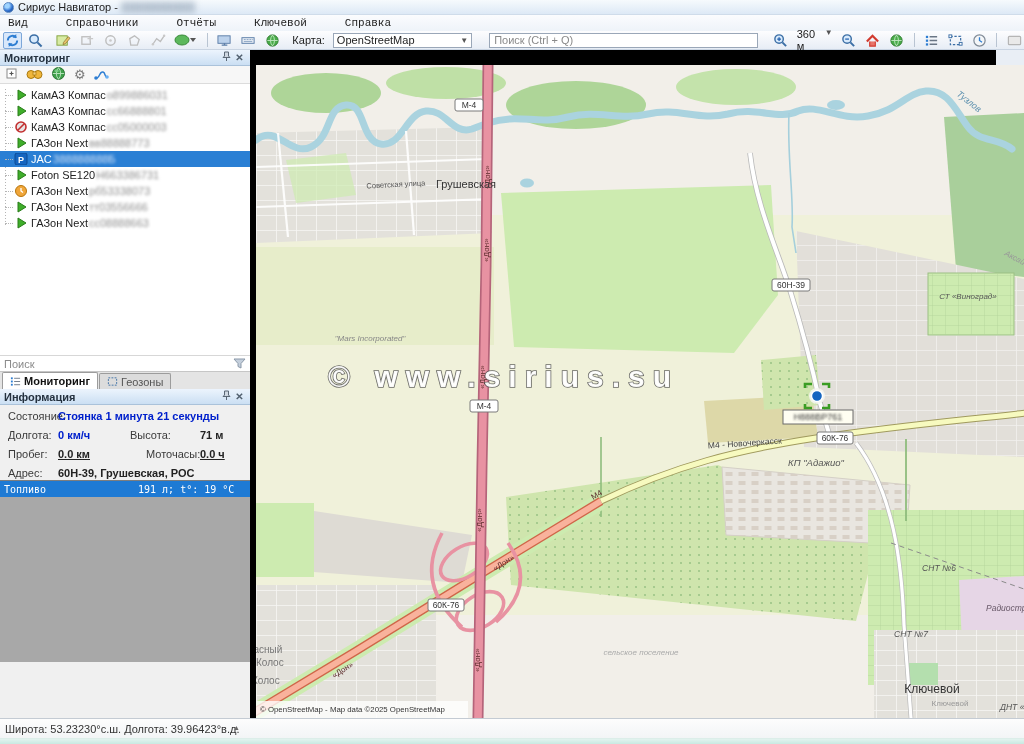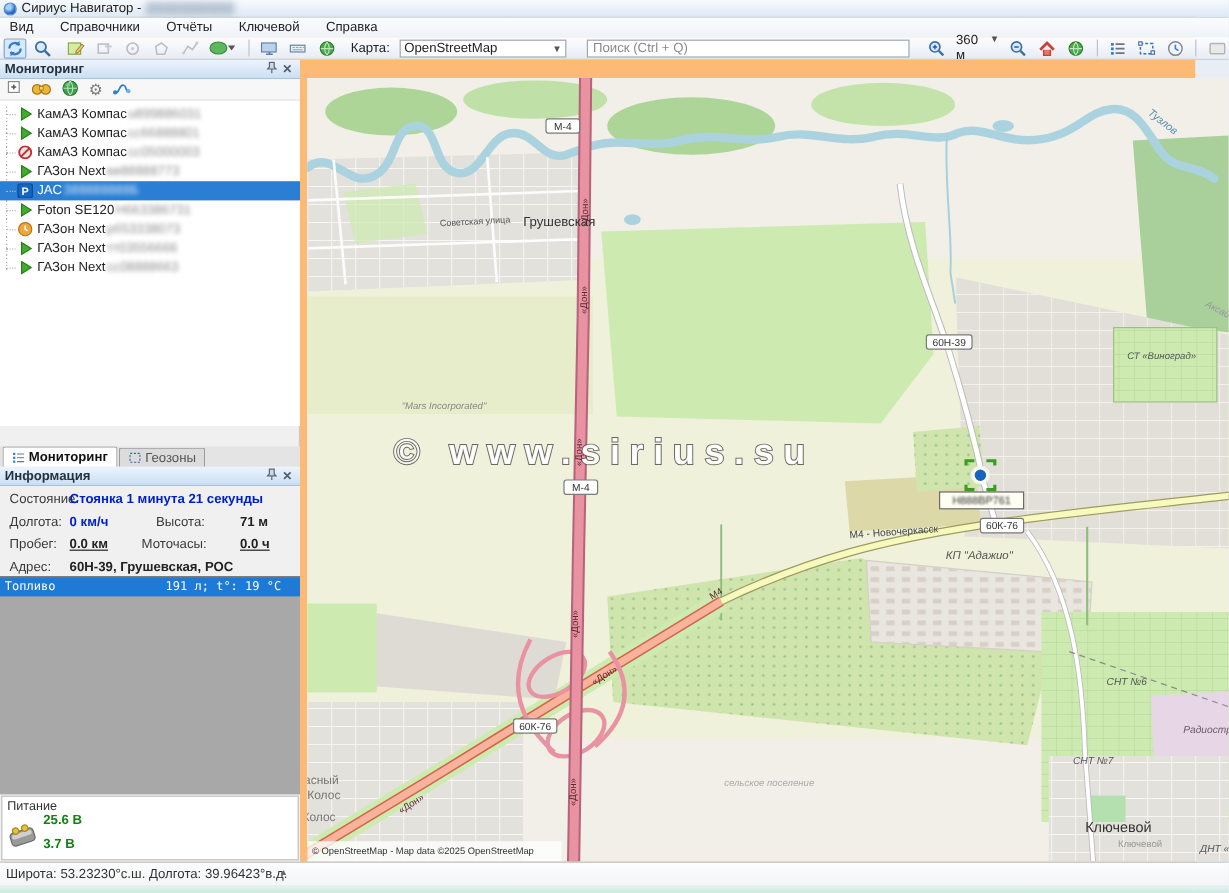--- a/index.html
+++ b/index.html
@@ -1,28 +1,28 @@
 <!DOCTYPE html>
 <html><head>
 <meta charset="utf-8">
 <style>
   * { margin:0; padding:0; box-sizing:border-box; }
   html,body { width:1024px; height:744px; overflow:hidden; }
   body { font-family:"Liberation Sans", sans-serif; font-size:11px; color:#222; background:#e9eef5; }
-  #root { position:relative; width:996px; height:744px; background:#fdba74;padding-left:20px; }
+  #root { position:relative; width:996px; height:744px; background:#000000;padding-left:20px; }
 
   
   .titlebar { position:absolute; left:0; top:0; width:1024px; height:15px;
     background:linear-gradient(#f6fafd,#dde9f6); border-bottom:1px solid #cfdcea;
     display:flex; align-items:center; padding-left:3px; gap:4px; font-size:11px; }
   .appicon { width:11px; height:11px; border-radius:50%;
     background:radial-gradient(circle at 35% 30%, #9fd4ff 0 25%, #2d6fd0 60%, #123a7a); border:1px solid #5a87c0; }
   .title-blur { filter:blur(3px); color:#aebccb; font-size:9px; letter-spacing:1px; }
   .menubar { position:absolute; left:0; top:15px; width:1024px; height:16px;
-    background:linear-gradient(#fbfcfe,#eef3f9); display:flex; align-items:center; padding-left:8px; gap:22px; }
+    background:linear-gradient(#fbfcfe,#eef3f9); display:flex; align-items:center; padding-left:8px; gap:38px;font-family:Liberation Mono, monospace; }
   .menubar span { cursor:default; }
   .toolbar { position:absolute; left:0; top:31px; width:1024px; height:19px;
     background:linear-gradient(#fdfdfe,#e7edf5); border-bottom:1px solid #c9d4e2;
     display:flex; align-items:center; padding-left:3px; gap:5px; }
   .tbtn { width:20px; height:17px; display:flex; align-items:center; justify-content:center; border:1px solid transparent; border-radius:2px; }
   .tbtn.pressed { background:#d9e8fb; border-color:#7da7d9; }
   .tsep { width:1px; height:14px; background:#b9c4d2; margin:0 3px; }
   .tlabel { margin-left:6px; margin-right:3px; }
   .combo { width:150px; height:15px; background:#fff; border:1px solid #9aa7b8; display:flex; align-items:center;
     justify-content:space-between; padding:0 3px; }
@@ -356,20 +356,27 @@
       </div>
       <div class="trow">
         <svg class="vic" viewBox="0 0 14 12">
             <path d="M4 1l8 5-8 5z" fill="#3fae2a" stroke="#2a7d1b"></path>
           </svg>
         <span>ГАЗон Next</span>
         <span class="plate">сс08888663</span>
       </div>
     </div>
 
+    <div class="searchrow">
+      <span>Поиск</span>
+      <span class="sp"></span>
+      <svg width="13" height="12" viewBox="0 0 13 12">
+          <path d="M1 1h11L8 5.5V10l-3-1.5V5.5z" fill="#c4cfdc" stroke="#8b99a9"></path>
+        </svg>
+    </div>
 
     <div class="tabsrow">
       <span class="tab active">
         <svg width="11" height="11" viewBox="0 0 12 12">
             <rect x="1" y="1.5" width="2" height="2" fill="#2d7dd2"></rect>
             <rect x="1" y="5" width="2" height="2" fill="#2d7dd2"></rect>
             <rect x="1" y="8.5" width="2" height="2" fill="#2d7dd2"></rect>
             <path d="M4.5 2.5H11M4.5 6H11M4.5 9.5H11" stroke="#6a7685"></path>
           </svg>
         <span>Мониторинг</span>
@@ -395,47 +402,34 @@
 
     <div class="infobody">
       <span class="il" style="left:8px;top:5px">Состояние:</span>
       <span class="iv blue" style="left:58px;top:5px">Стоянка 1 минута 21 секунды</span>
       <span class="il" style="left:8px;top:24px">Долгота:</span>
       <span class="iv blue" style="left:58px;top:24px">0 км/ч</span>
       <span class="il" style="left:130px;top:24px">Высота:</span>
       <span class="iv" style="left:200px;top:24px">71 м</span>
       <span class="il" style="left:8px;top:43px">Пробег:</span>
       <span class="iv und" style="left:58px;top:43px">0.0 км</span>
-      <span class="il" style="left:118px;top:43px">Моточасы:</span>
+      <span class="il" style="left:146px;top:43px">Моточасы:</span>
       <span class="iv und" style="left:200px;top:43px">0.0 ч</span>
       <span class="il" style="left:8px;top:62px">Адрес:</span>
       <span class="iv" style="left:58px;top:62px">60Н-39, Грушевская, РОС</span>
     </div>
 
     <div class="senstable">
       <div class="srow">
         <span class="n">Топливо</span>
         <span class="v">191 л; t°:  19 °C</span>
       </div>
     </div>
 
     <div class="boxes">
-      <div class="sbox">
-        <span class="blab">Питание</span>
-        <svg width="30" height="24" viewBox="0 0 30 24" style="position:absolute;left:2px;top:20px">
-          <g transform="rotate(-18 15 14)">
-              <rect x="5" y="8" width="20" height="11" rx="3" fill="#9a9a9a" stroke="#6b6b6b"></rect>
-              <rect x="6.5" y="9.5" width="17" height="4" rx="2" fill="#cfcfcf"></rect>
-              <circle cx="11" cy="7" r="2.6" fill="#e7c33b" stroke="#a8861a"></circle>
-              <circle cx="19" cy="7" r="2.6" fill="#e7c33b" stroke="#a8861a"></circle>
-            </g>
-        </svg>
-        <span class="gval" style="position:absolute;left:34px;top:14px">25.6 В</span>
-        <span class="gval" style="position:absolute;left:34px;top:34px">3.7 В</span>
-      </div>
     </div>
   </div>
 
 
   <div class="mapwrap">
     <svg width="768" height="653" viewBox="0 0 768 653">
       <defs>
         <pattern id="grid1" width="20" height="15" patternUnits="userSpaceOnUse">
           <path d="M0 0H20M0 0V15" stroke="#ffffff" stroke-width="1.6" fill="none"></path>
         </pattern>

